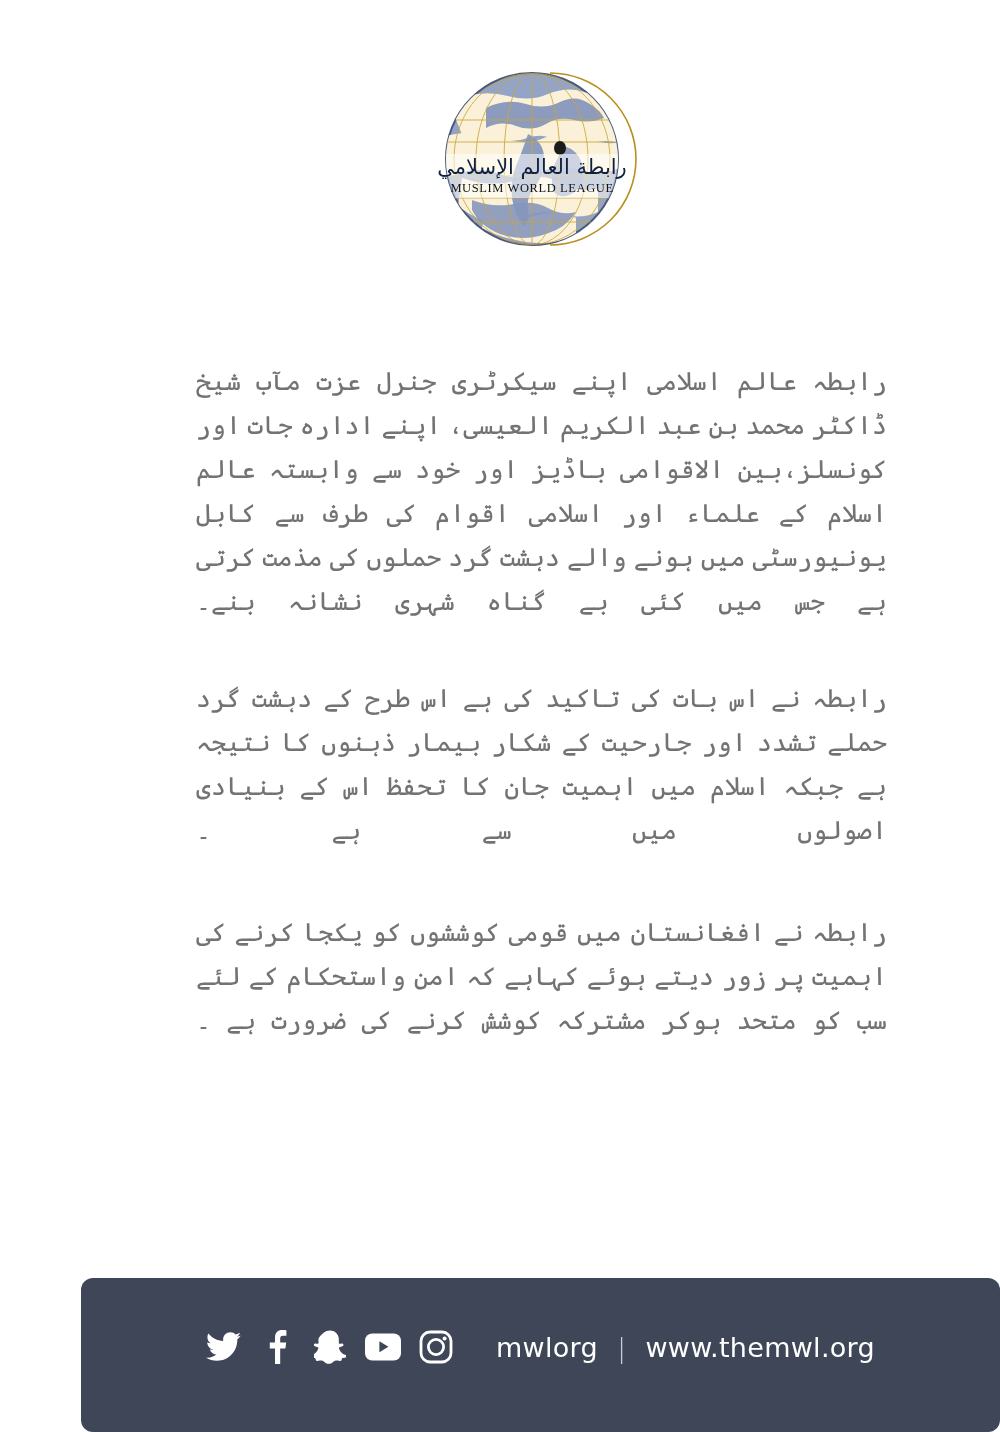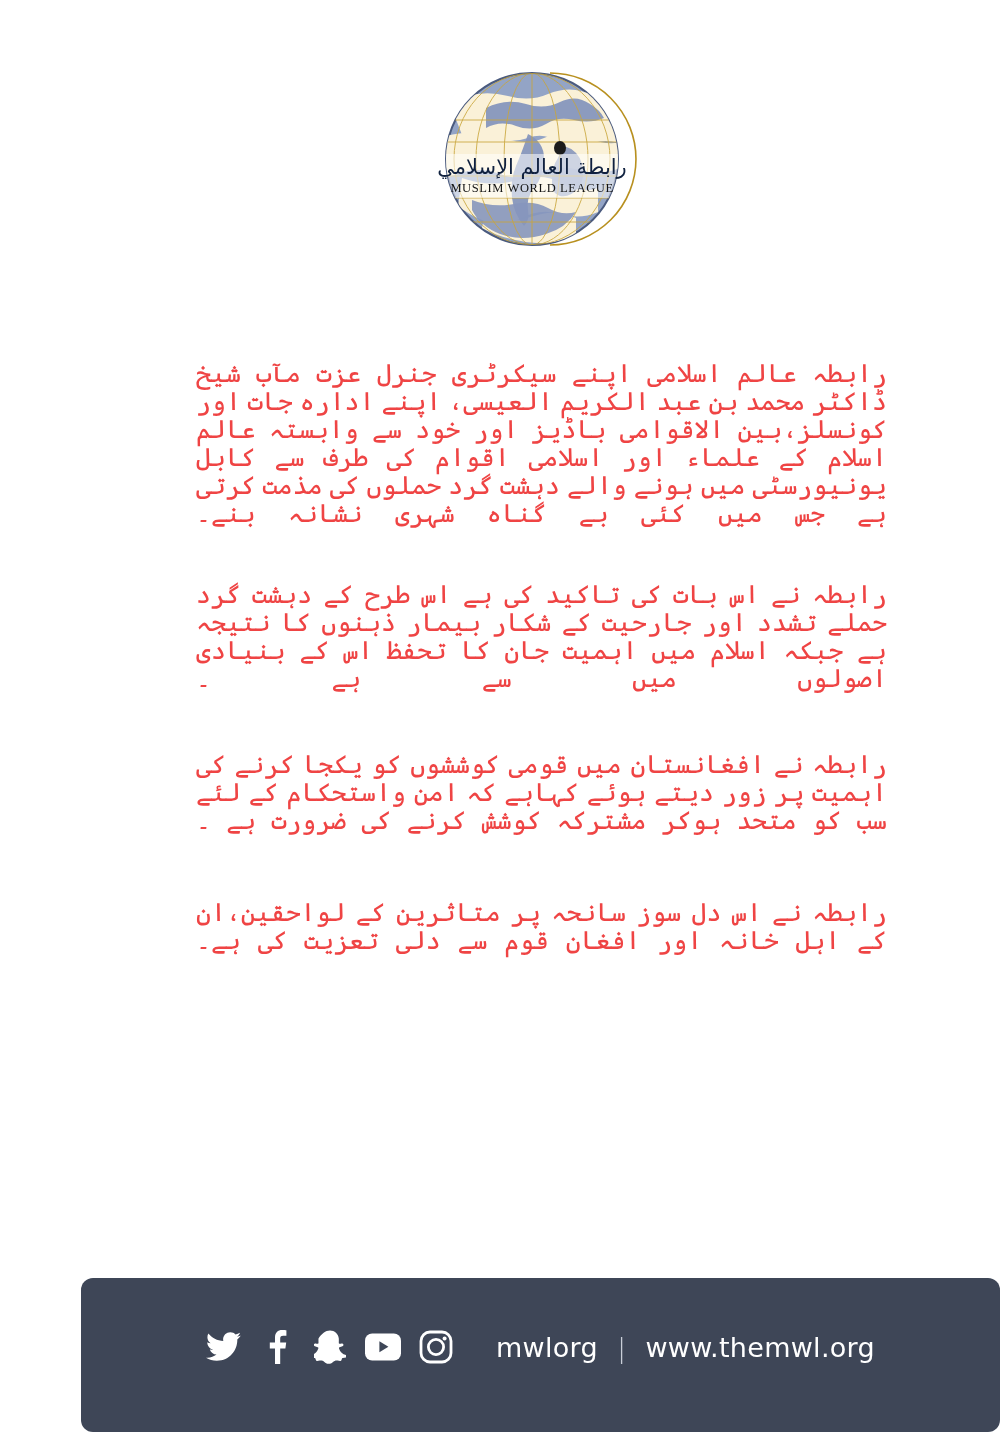--- a/index.html
+++ b/index.html
@@ -48,24 +48,24 @@
   
   .content {
     flex: 1 1 auto;
     padding: 0 113px 0 115px;
     box-sizing: border-box;
   }
   .para {
     direction: rtl;
     text-align: justify;
     text-align-last: justify;
-    color: #ef4444;
+    color: #737373;
     font-family: "Liberation Serif", "DejaVu Serif", serif;
     font-size: 25.5px;
-    line-height: 28px;
+    line-height: 44px;
     letter-spacing: 0.2px;
     margin: 0;
   }
   .para.p1 { margin-top: 30px; }
   .para.p2 { margin-top: 53px; }
   .para.p3 { margin-top: 58px; }
   .para.p4 { margin-top: 64px; }
 
   
   .footer {
@@ -177,21 +177,20 @@
 
         <text x="100" y="142" text-anchor="middle" font-family="'Liberation Serif','DejaVu Serif',serif" font-size="12.5" letter-spacing="0.6" fill="#121212">MUSLIM WORLD LEAGUE</text>
       </svg>
     </div>
   </div>
 
   <div class="content">
     <p class="para p1">رابطہ عالم اسلامی  اپنے سیکرٹری جنرل عزت مآب شیخ ڈاکٹر محمد بن عبد الکریم العیسی، اپنے  ادارہ جات اور کونسلز،بین الاقوامی باڈیز  اور  خود سے  وابستہ  عالم اسلام کے علماء اور اسلامی اقوام کی طرف سے کابل یونیورسٹی میں ہونے والے دہشت گرد حملوں کی مذمت کرتی ہے جس میں کئی بے گناہ شہری نشانہ بنے۔</p>
     <p class="para p2">رابطہ نے اس بات کی تاکید کی ہے  اس طرح کے دہشت گرد حملے  تشدد اور جارحیت کے شکار بیمار ذہنوں کا نتیجہ ہے جبکہ اسلام میں اہمیت جان کا تحفظ اس کے بنیادی اصولوں میں سے ہے ۔</p>
     <p class="para p3">رابطہ نے افغانستان میں قومی کوششوں کو یکجا کرنے کی اہمیت پر زور دیتے ہوئے کہاہے کہ امن واستحکام کے لئے سب کو متحد ہوکر مشترکہ کوشش کرنے کی ضرورت ہے ۔</p>
-    <p class="para p4">رابطہ نے اس دل سوز سانحہ پر  متاثرین کے لواحقین،ان کے اہل خانہ اور افغان  قوم سے دلی تعزیت کی ہے۔</p>
   </div>
 
   <div class="footer">
     <div class="footer-inner">
 
       <div class="social-row">
 
         <span class="social-icon">
           <svg width="36" height="30" viewBox="0 0 36 30" fill="#ffffff">
             <path d="M35 3.6c-1.3.6-2.7 1-4.1 1.2 1.5-.9 2.6-2.3 3.1-4-1.4.8-2.9 1.4-4.5 1.7C28.3 1.1 26.4.2 24.3.2c-4 0-7.2 3.2-7.2 7.2 0 .6.1 1.1.2 1.6C11.2 8.7 5.9 5.8 2.4 1.5c-.7 1.1-1 2.4-1 3.7 0 2.5 1.3 4.7 3.2 6-1.2 0-2.3-.4-3.3-.9v.1c0 3.5 2.5 6.4 5.8 7-.6.2-1.2.3-1.9.3-.5 0-.9 0-1.4-.1.9 2.9 3.6 5 6.7 5-2.5 1.9-5.6 3.1-9 3.1-.6 0-1.2 0-1.7-.1 3.2 2.1 7 3.2 11 3.2 13.2 0 20.5-11 20.5-20.5v-.9c1.4-1 2.6-2.3 3.6-3.8z"></path>

